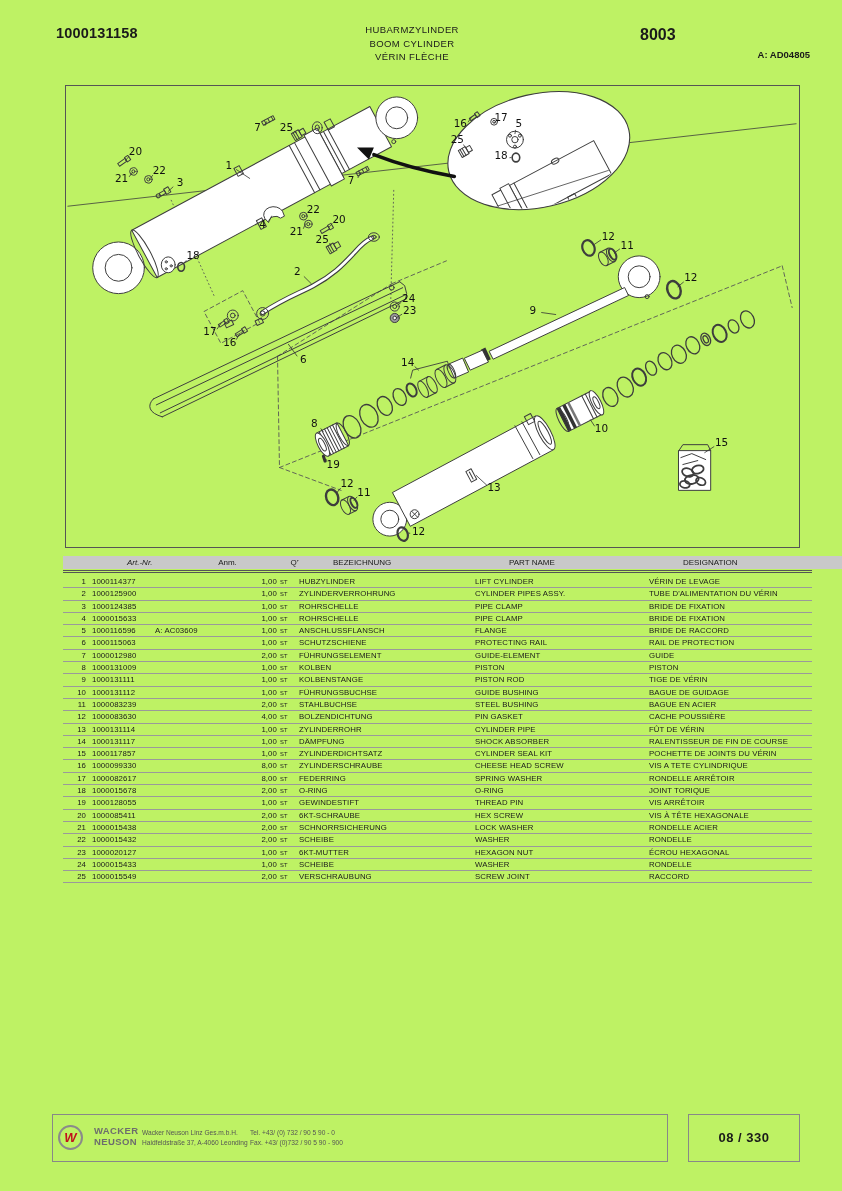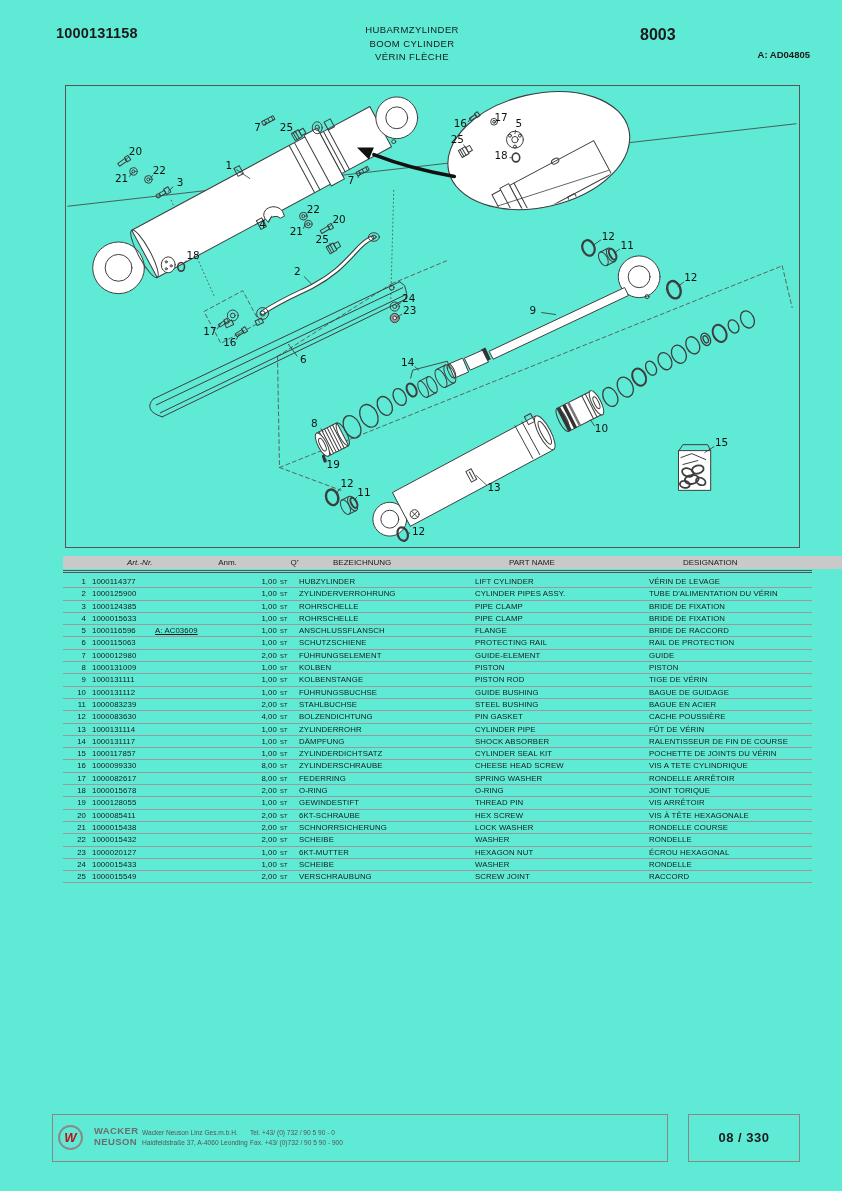--- a/index.html
+++ b/index.html
@@ -1,16 +1,16 @@
 <!DOCTYPE html>
 <html><head>
 <meta charset="utf-8">
 <style>
   html,body{margin:0;padding:0;background:#e8e8e8;}
-  .page{position:relative;width:842px;height:1191px;background:#5eead4;margin:0 auto;
+  .page{position:relative;width:842px;height:1191px;background:#bef264;margin:0 auto;
         font-family:"Liberation Sans", sans-serif;color:#1a1a1a;overflow:hidden;}
   .abs{position:absolute;}
   
   .doc-number{left:56px;top:25px;font-size:14.5px;font-weight:bold;letter-spacing:0.2px;}
   .title-block{left:262px;top:23px;width:300px;text-align:center;font-size:9.5px;line-height:13.5px;letter-spacing:0.4px;}
   .page-code{left:640px;top:26px;width:170px;text-align:left;font-size:16px;font-weight:bold;}
   .drawing-code{left:640px;top:49px;width:170px;text-align:right;font-size:9.5px;font-weight:bold;}
   
   .diagram-panel{left:65px;top:85px;width:735px;height:463px;border:1.2px solid #555;box-sizing:border-box;}
   svg text{font-family:"DejaVu Sans", sans-serif;}
@@ -18,21 +18,21 @@
   .thead-bar{top:556px;height:13px;background:#c9c9c9;font-size:8px;line-height:13px;padding-left:32px;}
   .thead-bar.center{text-align:center;}
   .thead-bar .pad{padding-left:4px;}
   .dbl-line{left:63px;top:570px;width:749px;height:2.6px;border-top:1.2px solid #555;border-bottom:1.2px solid #555;box-sizing:border-box;}
   .rows{left:63px;top:576px;width:749px;}
   .prow{display:grid;grid-template-columns:23px 65px 86px 40px 22px 176px 174px auto;
         height:11.3px;line-height:11px;border-bottom:0.8px solid #9a9a9a;font-size:7.8px;letter-spacing:0.1px;}
   .prow span{overflow:hidden;white-space:nowrap;}
   .c-pos{text-align:right;}
   .c-art{padding-left:6px;}
-  .c-anm{padding-left:4px;text-decoration:underline;}
+  .c-anm{padding-left:4px;}
   .c-qty{text-align:right;}
   .c-unit{padding-left:3px;font-size:5.8px;line-height:12px;color:#222;}
   
   .footer-box{left:52px;top:1114px;width:616px;height:48px;border:1px solid #888;box-sizing:border-box;}
   .page-box{left:688px;top:1114px;width:112px;height:48px;border:1px solid #888;box-sizing:border-box;
             text-align:center;line-height:46px;font-size:13px;font-weight:bold;letter-spacing:0.5px;}
   .logo-circle{left:58px;top:1125px;width:25px;height:25px;border-radius:50%;border:2px solid #8a8a8a;box-sizing:border-box;
                text-align:center;line-height:21px;font-size:13px;font-weight:bold;color:#c1121c;font-style:italic;}
   .brand{left:94px;top:1126px;font-size:9.5px;font-weight:bold;color:#6d6d6d;line-height:10.5px;letter-spacing:0.4px;}
   .addr{left:142px;top:1128px;font-size:6.6px;color:#555;line-height:9.5px;}
@@ -668,21 +668,21 @@
         <span class="c-fr">VIS À TÊTE HEXAGONALE</span>
       </div>
       <div class="prow">
         <span class="c-pos">21</span>
         <span class="c-art">1000015438</span>
         <span class="c-anm"></span>
         <span class="c-qty">2,00</span>
         <span class="c-unit">ST</span>
         <span class="c-de">SCHNORRSICHERUNG</span>
         <span class="c-en">LOCK WASHER</span>
-        <span class="c-fr">RONDELLE COURSE</span>
+        <span class="c-fr">RONDELLE ACIER</span>
       </div>
       <div class="prow">
         <span class="c-pos">22</span>
         <span class="c-art">1000015432</span>
         <span class="c-anm"></span>
         <span class="c-qty">2,00</span>
         <span class="c-unit">ST</span>
         <span class="c-de">SCHEIBE</span>
         <span class="c-en">WASHER</span>
         <span class="c-fr">RONDELLE</span>

